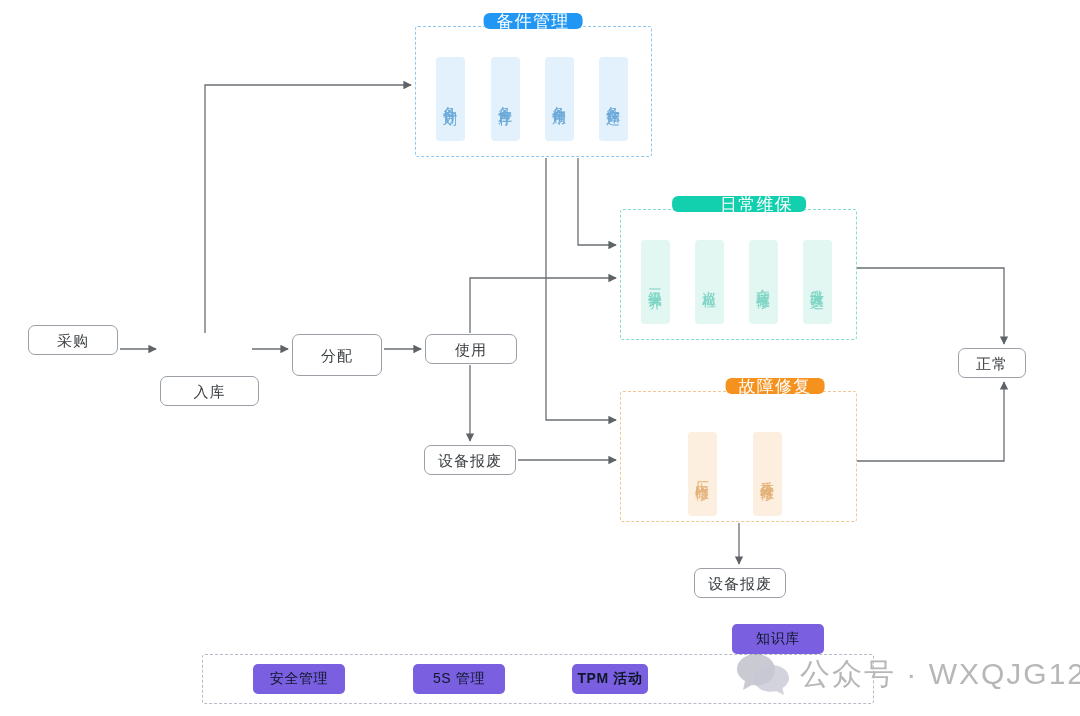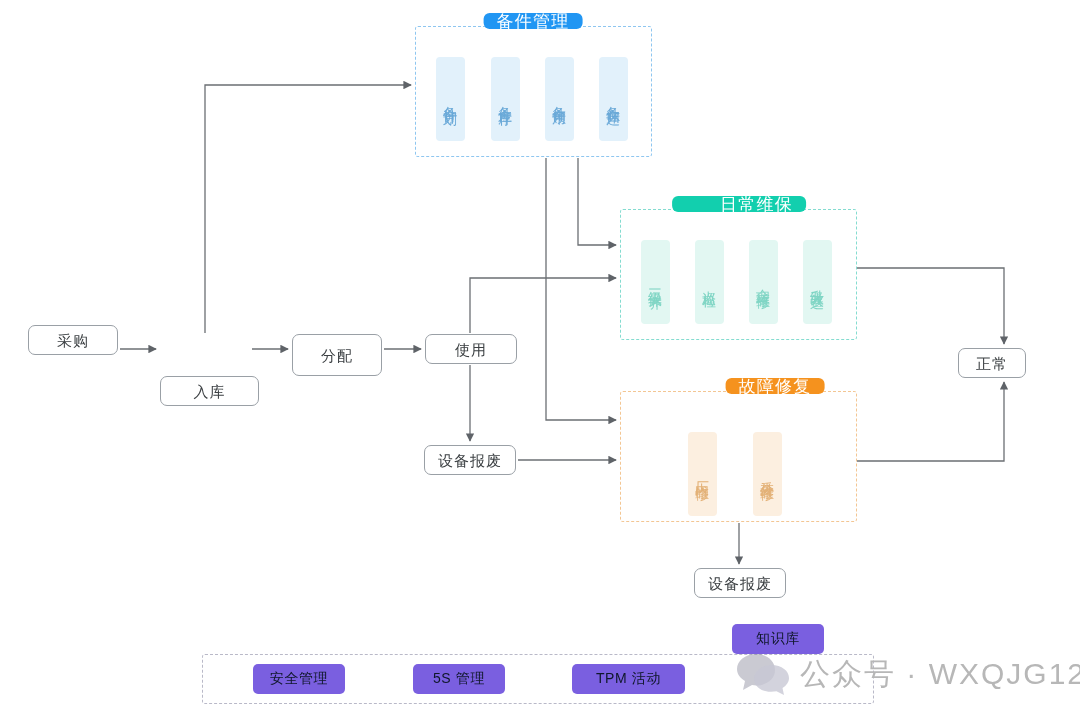--- a/index.html
+++ b/index.html
@@ -192,21 +192,21 @@
   <div class="node" style="left:160px; top:332px; width:99px; height:30px;margin-top:44px;">入库</div>
   <div class="node" style="left:292px; top:334px; width:90px; height:42px;">分配</div>
   <div class="node" style="left:425px; top:334px; width:92px; height:30px;">使用</div>
   <div class="node" style="left:424px; top:445px; width:92px; height:30px;">设备报废</div>
   <div class="node" style="left:694px; top:568px; width:92px; height:30px;">设备报废</div>
   <div class="node" style="left:958px; top:348px; width:68px; height:30px;">正常</div>
 
   <div class="group purple" style="left:202px; top:654px; width:672px; height:50px;"></div>
   <div class="badge" style="left:253px; top:664px; width:92px;">安全管理</div>
   <div class="badge" style="left:413px; top:664px; width:92px;">5S 管理</div>
-  <div class="badge" style="left:572px; top:664px; width:113px;">TPM 活动</div>
+  <div class="badge" style="left:572px; top:664px; width:76px;font-weight:bold;">TPM 活动</div>
   <div class="badge" style="left:732px; top:624px; width:92px;">知识库</div>
 
   <div class="watermark" style="left:736px; top:652px;">
     <svg class="wm-icon" width="54" height="44" viewBox="0 0 54 44" xmlns="http://www.w3.org/2000/svg">
       <path d="M20 2 C9 2 1 9 1 17 C1 22 4 26 9 29 L7 38 L16 33 C17.5 33.3 19 33.5 20 33.5 C31 33.5 39 26.5 39 18 C39 9 31 2 20 2 Z" fill="#7f7f93" opacity="0.75"></path>
       <path d="M35 13 C46 13 53 19 53 26 C53 30 50.5 33.5 46.5 36 L48 43 L40.5 39.3 C39 39.6 37 39.8 35 39.8 C25 39.8 18 34 18 27 C18 20 25 13 35 13 Z" fill="#9a9ab0" opacity="0.8"></path>
     </svg>
     <span>公众号 · WXQJG12</span>
   </div>
 

